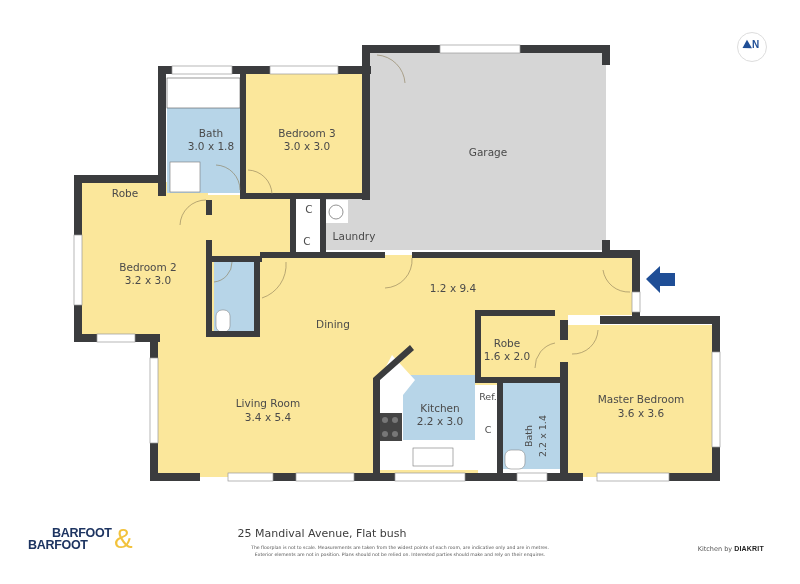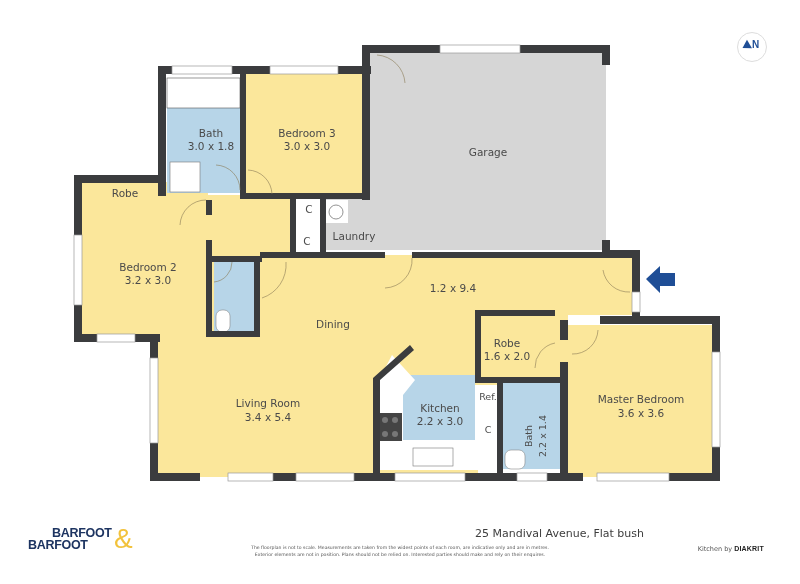--- a/index.html
+++ b/index.html
@@ -1,20 +1,20 @@
 <!DOCTYPE html>
 <html><head>
 <meta charset="utf-8">
 <style>
   html, body { margin:0; padding:0; background:#ffffff; }
   body { width:800px; height:584px; position:relative; overflow:hidden; font-family:"DejaVu Sans", sans-serif; }
   #plan { position:absolute; left:0; top:0; width:800px; height:584px; }
   .room-label { font-family:"DejaVu Sans", sans-serif; font-size:10.5px; fill:#4a4a4a; text-anchor:middle; }
   .small-label { font-family:"DejaVu Sans", sans-serif; font-size:9.5px; fill:#4a4a4a; text-anchor:middle; }
-  .footer-title { position:absolute; left:0; width:644px; top:527px; text-align:right; font-family:"DejaVu Sans", sans-serif; font-size:11px; color:#3d3d3d; }
+  .footer-title { position:absolute; left:0; width:644px; top:527px; text-align:center; font-family:"DejaVu Sans", sans-serif; font-size:11px; color:#3d3d3d; }
   .disclaimer { position:absolute; left:0; width:800px; top:544px; text-align:center; font-family:"DejaVu Sans", sans-serif; font-size:4.6px; line-height:7px; color:#555; }
   .logo { position:absolute; left:28px; top:527px; width:120px; height:30px; }
   .logo .l1, .logo .l2 { position:absolute; font-family:"Liberation Sans", sans-serif; font-weight:bold; color:#1d3461; font-size:12.5px; letter-spacing:-0.3px; line-height:12px; }
   .logo .l1 { left:24px; top:0; }
   .logo .l2 { left:0; top:12px; }
   .logo .amp { position:absolute; left:86px; top:-2px; color:#f2c23b; font-family:"Liberation Sans", sans-serif; font-size:28px; line-height:28px; }
   .produced { position:absolute; right:36px; top:545px; font-family:"DejaVu Sans", sans-serif; font-size:6.5px; color:#555; }
   .produced b { color:#222; font-family:"Liberation Sans", sans-serif; font-weight:bold; font-size:7px; letter-spacing:0.2px; }
   .compass { position:absolute; left:737px; top:32px; width:28px; height:28px; border:1px solid #ddd; border-radius:50%; }
   .compass .n { position:absolute; left:14px; top:6px; font-family:"Liberation Sans", sans-serif; font-weight:bold; font-size:10px; color:#1f4e96; }

